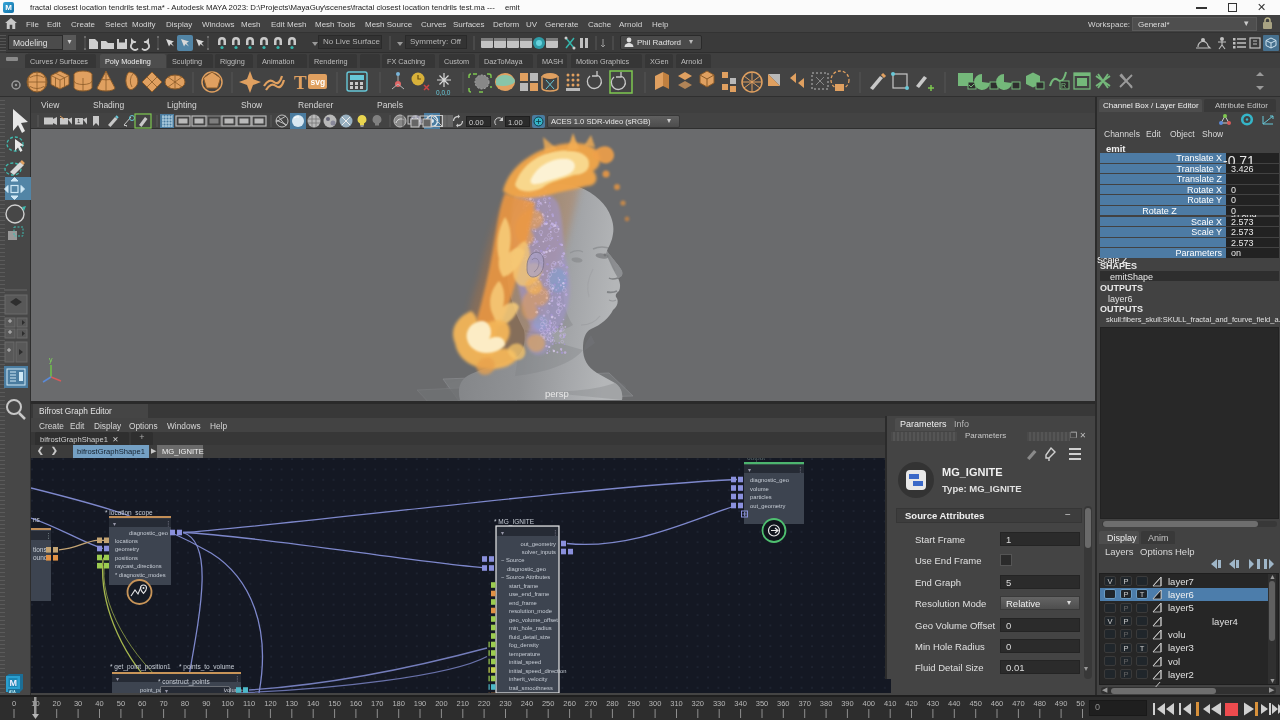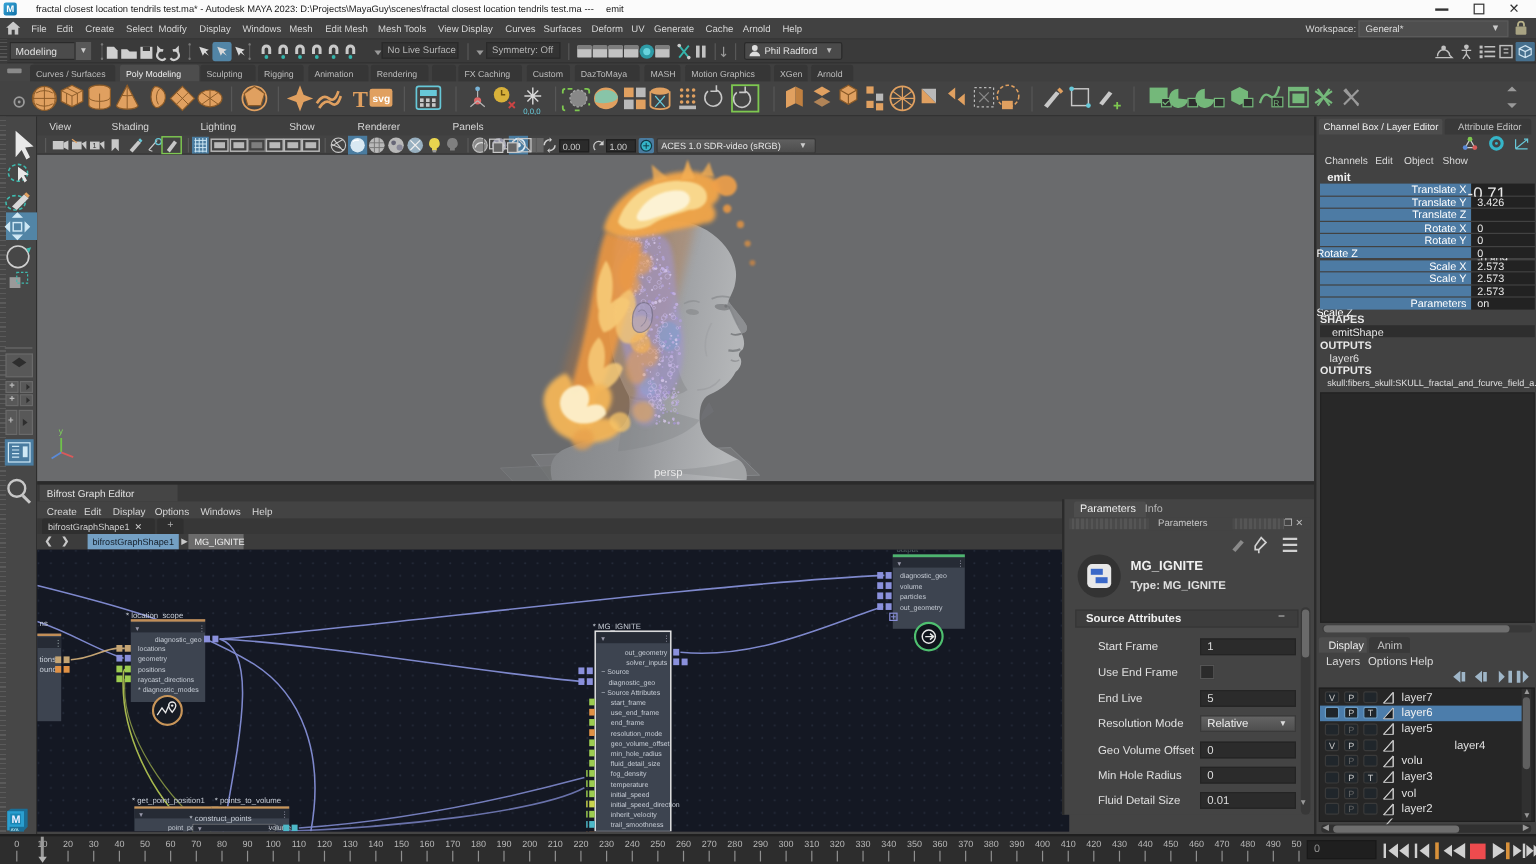--- a/index.html
+++ b/index.html
@@ -24,21 +24,21 @@
 <div class="txt" style="left:26px;top:20px;font-size:8px;color:#d6d6d6;font-weight:normal;">File</div>
 <div class="txt" style="left:47px;top:20px;font-size:8px;color:#d6d6d6;font-weight:normal;">Edit</div>
 <div class="txt" style="left:71px;top:20px;font-size:8px;color:#d6d6d6;font-weight:normal;">Create</div>
 <div class="txt" style="left:105px;top:20px;font-size:8px;color:#d6d6d6;font-weight:normal;">Select</div>
 <div class="txt" style="left:132px;top:20px;font-size:8px;color:#d6d6d6;font-weight:normal;">Modify</div>
 <div class="txt" style="left:166px;top:20px;font-size:8px;color:#d6d6d6;font-weight:normal;">Display</div>
 <div class="txt" style="left:202px;top:20px;font-size:8px;color:#d6d6d6;font-weight:normal;">Windows</div>
 <div class="txt" style="left:241px;top:20px;font-size:8px;color:#d6d6d6;font-weight:normal;">Mesh</div>
 <div class="txt" style="left:271px;top:20px;font-size:8px;color:#d6d6d6;font-weight:normal;">Edit Mesh</div>
 <div class="txt" style="left:315px;top:20px;font-size:8px;color:#d6d6d6;font-weight:normal;">Mesh Tools</div>
-<div class="txt" style="left:365px;top:20px;font-size:8px;color:#d6d6d6;font-weight:normal;">View Display</div>
+<div class="txt" style="left:365px;top:20px;font-size:8px;color:#d6d6d6;font-weight:normal;">Mesh Source</div>
 <div class="txt" style="left:421px;top:20px;font-size:8px;color:#d6d6d6;font-weight:normal;">Curves</div>
 <div class="txt" style="left:453px;top:20px;font-size:8px;color:#d6d6d6;font-weight:normal;">Surfaces</div>
 <div class="txt" style="left:493px;top:20px;font-size:8px;color:#d6d6d6;font-weight:normal;">Deform</div>
 <div class="txt" style="left:526px;top:20px;font-size:8px;color:#d6d6d6;font-weight:normal;">UV</div>
 <div class="txt" style="left:545px;top:20px;font-size:8px;color:#d6d6d6;font-weight:normal;">Generate</div>
 <div class="txt" style="left:588px;top:20px;font-size:8px;color:#d6d6d6;font-weight:normal;">Cache</div>
 <div class="txt" style="left:619px;top:20px;font-size:8px;color:#d6d6d6;font-weight:normal;">Arnold</div>
 <div class="txt" style="left:652px;top:20px;font-size:8px;color:#d6d6d6;font-weight:normal;">Help</div>
 <div class="txt" style="left:1088px;top:20px;font-size:8px;color:#d6d6d6;font-weight:normal;">Workspace:</div>
 <div class="abs" style="left:1132px;top:17px;width:125px;height:14px;background:#4e4e4e;border:1px solid #5a5a5a;"></div>
@@ -1137,21 +1137,21 @@
     <div class="txt" style="left:55px;top:50px;font-size:11px;font-weight:bold;color:#f0f0f0;">MG_IGNITE</div>
     <div class="txt" style="left:55px;top:67px;font-size:9.5px;font-weight:bold;color:#e0e0e0;">Type: MG_IGNITE</div>
     <div class="abs" style="left:9px;top:92px;width:186px;height:15px;background:#3d3d3d;border:1px solid #363636;"></div>
     <div class="txt" style="left:18px;top:94px;font-size:9.5px;font-weight:bold;color:#f0f0f0;">Source Attributes</div>
     <div class="txt" style="left:178px;top:93px;font-size:10px;color:#ccc;">−</div>
     <div class="txt" style="left:28px;top:118px;font-size:9.5px;color:#e0e0e0;">Start Frame</div>
     <div class="abs" style="left:113px;top:116px;width:80px;height:14px;background:#2b2b2b;border:1px solid #242424;"></div>
     <div class="txt" style="left:119px;top:118px;font-size:9.5px;color:#dcdcdc;">1</div>
     <div class="txt" style="left:28px;top:139.4px;font-size:9.5px;color:#e0e0e0;">Use End Frame</div>
     <div class="abs" style="left:113px;top:138.4px;width:12px;height:12px;background:#2b2b2b;border:1px solid #555;"></div>
-    <div class="txt" style="left:28px;top:160.8px;font-size:9.5px;color:#e0e0e0;">End Live</div>
+    <div class="txt" style="left:28px;top:160.8px;font-size:9.5px;color:#e0e0e0;">End Graph</div>
     <div class="abs" style="left:113px;top:158.8px;width:80px;height:14px;background:#2b2b2b;border:1px solid #242424;"></div>
     <div class="txt" style="left:119px;top:160.8px;font-size:9.5px;color:#dcdcdc;">5</div>
     <div class="txt" style="left:28px;top:182.20000000000002px;font-size:9.5px;color:#e0e0e0;">Resolution Mode</div>
     <div class="abs" style="left:113px;top:180.20000000000002px;width:80px;height:14px;background:linear-gradient(#646464,#4e4e4e);border:1px solid #3a3a3a;"></div>
     <div class="txt" style="left:119px;top:182.20000000000002px;font-size:9.5px;color:#f0f0f0;">Relative</div>
     <div class="txt" style="left:180px;top:182.20000000000002px;font-size:8px;color:#ddd;">▾</div>
     <div class="txt" style="left:28px;top:203.60000000000002px;font-size:9.5px;color:#e0e0e0;">Geo Volume Offset</div>
     <div class="abs" style="left:113px;top:201.60000000000002px;width:80px;height:14px;background:#2b2b2b;border:1px solid #242424;"></div>
     <div class="txt" style="left:119px;top:203.60000000000002px;font-size:9.5px;color:#dcdcdc;">0</div>
     <div class="txt" style="left:28px;top:225.00000000000003px;font-size:9.5px;color:#e0e0e0;">Min Hole Radius</div>
@@ -1198,21 +1198,21 @@
     <div class="txt" style="left:134px;top:77.3px;font-size:9px;color:#e8e8e8;margin-top:37px;">-0.809</div>
     <div class="abs" style="left:3px;top:87.8px;width:126px;height:9.6px;background:#4d7ba4;"></div>
     <div class="txt" style="left:0px;top:87.8px;width:125px;text-align:right;font-size:9px;color:#fff;">Rotate X</div>
     <div class="abs" style="left:129px;top:87.8px;width:53px;height:9.6px;background:#222;"></div>
     <div class="txt" style="left:134px;top:87.8px;font-size:9px;color:#e8e8e8;">0</div>
     <div class="abs" style="left:3px;top:98.4px;width:126px;height:9.6px;background:#4d7ba4;"></div>
     <div class="txt" style="left:0px;top:98.4px;width:125px;text-align:right;font-size:9px;color:#fff;">Rotate Y</div>
     <div class="abs" style="left:129px;top:98.4px;width:53px;height:9.6px;background:#222;"></div>
     <div class="txt" style="left:134px;top:98.4px;font-size:9px;color:#e8e8e8;">0</div>
     <div class="abs" style="left:3px;top:108.9px;width:126px;height:9.6px;background:#4d7ba4;"></div>
-    <div class="txt" style="left:0px;top:108.9px;width:125px;text-align:left;font-size:9px;color:#fff;">Rotate Z</div>
+    <div class="txt" style="left:0px;top:108.9px;width:125px;text-align:center;font-size:9px;color:#fff;">Rotate Z</div>
     <div class="abs" style="left:129px;top:108.9px;width:53px;height:9.6px;background:#222;"></div>
     <div class="txt" style="left:134px;top:108.9px;font-size:9px;color:#e8e8e8;">0</div>
     <div class="abs" style="left:3px;top:119.5px;width:126px;height:9.6px;background:#4d7ba4;"></div>
     <div class="txt" style="left:0px;top:119.5px;width:125px;text-align:right;font-size:9px;color:#fff;">Scale X</div>
     <div class="abs" style="left:129px;top:119.5px;width:53px;height:9.6px;background:#222;"></div>
     <div class="txt" style="left:134px;top:119.5px;font-size:9px;color:#e8e8e8;">2.573</div>
     <div class="abs" style="left:3px;top:130.0px;width:126px;height:9.6px;background:#4d7ba4;"></div>
     <div class="txt" style="left:0px;top:130.0px;width:125px;text-align:right;font-size:9px;color:#fff;">Scale Y</div>
     <div class="abs" style="left:129px;top:130.0px;width:53px;height:9.6px;background:#222;"></div>
     <div class="txt" style="left:134px;top:130.0px;font-size:9px;color:#e8e8e8;">2.573</div>

